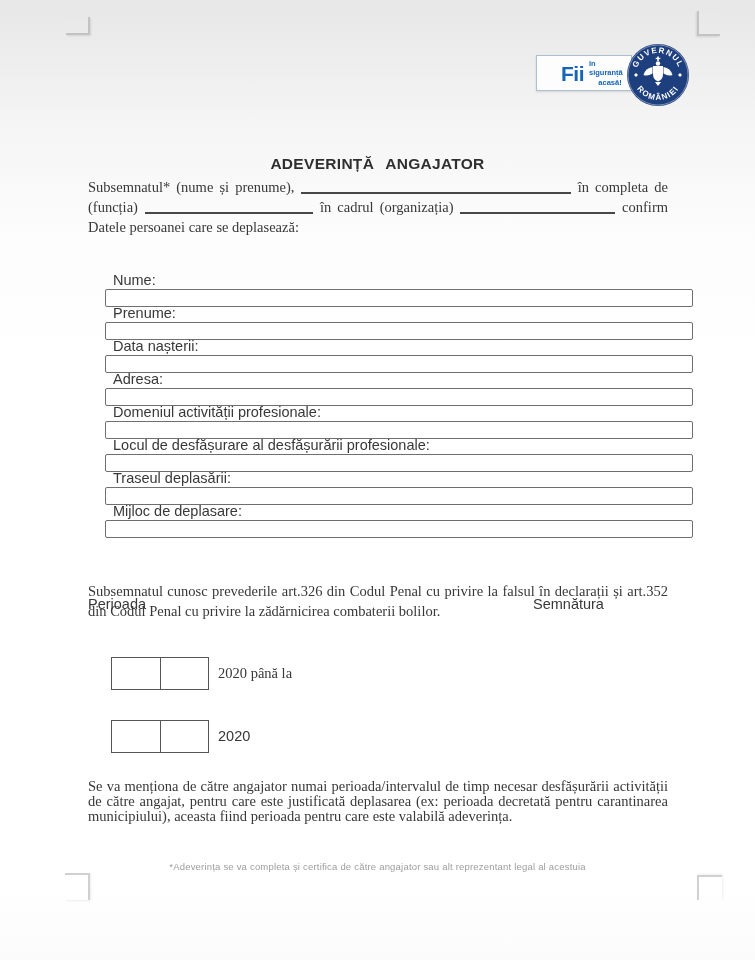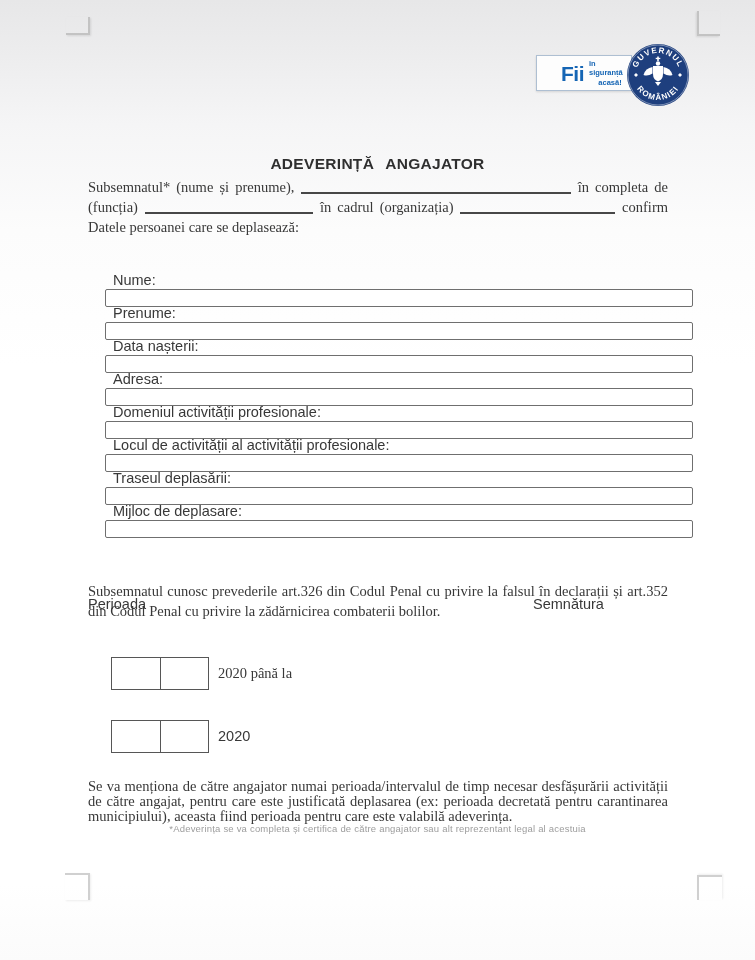--- a/index.html
+++ b/index.html
@@ -62,21 +62,21 @@
   .period-box .cell{flex:1;}
   .period-box .cell.first{border-right:1.5px solid #565656;}
   .pb1{top:657px;}
   .pb2{top:720px;}
   .period-suffix{position:absolute;left:218px;font-size:14.5px;color:#383838;}
   .ps1{top:665px;font-family:Liberation Serif, serif;}
   .ps2{top:728px;}
 
   .closing{top:779px;line-height:15px;}
   .footnote{
-    position:absolute;left:0;top:823px;width:755px;text-align:center;
+    position:absolute;left:0;top:861px;width:755px;text-align:center;
     font-size:9.5px;color:#9d9d9d;letter-spacing:0.2px;
   }
 </style>
 </head>
 <body>
 
 <div class="stage">
 
   <div class="corner tl"></div>
   <div class="corner tr"></div>
@@ -152,21 +152,21 @@
     </div>
     <div class="field">
       <div class="field-label">Adresa:</div>
       <div class="field-box"></div>
     </div>
     <div class="field">
       <div class="field-label">Domeniul activității profesionale:</div>
       <div class="field-box"></div>
     </div>
     <div class="field">
-      <div class="field-label">Locul de activității al activității profesionale:</div>
+      <div class="field-label">Locul de desfășurare al desfășurării profesionale:</div>
       <div class="field-box"></div>
     </div>
     <div class="field">
       <div class="field-label">Traseul deplasării:</div>
       <div class="field-box"></div>
     </div>
     <div class="field">
       <div class="field-label">Mijloc de deplasare:</div>
       <div class="field-box"></div>
     </div>

